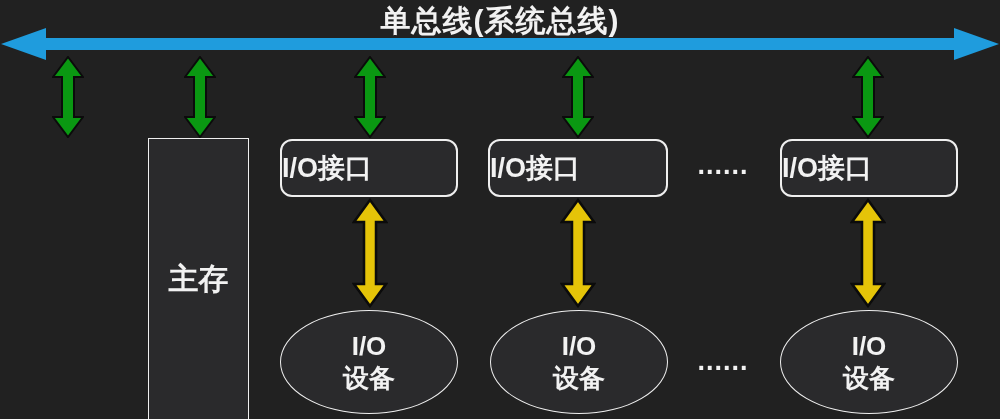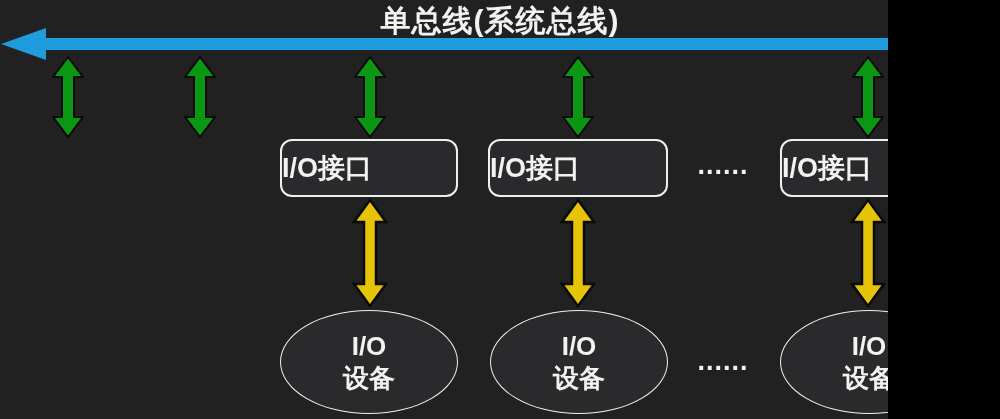--- a/index.html
+++ b/index.html
@@ -2,21 +2,21 @@
 <html style="--background: #212121; --bus-blue: #1f9cdd; --arrow-green: #0a9812; --arrow-yellow: #e5c408; --node-border: #efefef; --node-fill: #2a2a2c; --text: #f2f2f2;"><head>
 <meta charset="utf-8">
 <style>
   html, body {
     margin: 0;
     padding: 0;
     background: #000;
   }
   .canvas {
     position: relative;
-    width: 888px;
+    width: 1000px;
     height: 419px;
     overflow: hidden;
     background: var(--background, #212121);
     font-family: "Liberation Sans", "DejaVu Sans", sans-serif;
     color: var(--text, #f2f2f2);
   }
   .title {
     position: absolute;
     left: 0;
     top: 1px;
@@ -106,20 +106,23 @@
   <svg class="v-arrow" style="left:354px; top:56px;" width="32" height="82" viewBox="0 0 32 82">
     <path d="M16,1 L31,21 L22,21 L22,61 L31,61 L16,81 L1,61 L10,61 L10,21 L1,21 Z" style="fill: var(--arrow-green, #0a9812); stroke: #0b0b0b; stroke-width: 2;"></path>
   </svg>
   <svg class="v-arrow" style="left:562px; top:56px;" width="32" height="82" viewBox="0 0 32 82">
     <path d="M16,1 L31,21 L22,21 L22,61 L31,61 L16,81 L1,61 L10,61 L10,21 L1,21 Z" style="fill: var(--arrow-green, #0a9812); stroke: #0b0b0b; stroke-width: 2;"></path>
   </svg>
   <svg class="v-arrow" style="left:852px; top:56px;" width="32" height="82" viewBox="0 0 32 82">
     <path d="M16,1 L31,21 L22,21 L22,61 L31,61 L16,81 L1,61 L10,61 L10,21 L1,21 Z" style="fill: var(--arrow-green, #0a9812); stroke: #0b0b0b; stroke-width: 2;"></path>
   </svg>
 
+  <div class="node-rect" style="left:148px; top:138px; width:101px; height:281px;">
+    <span>主存</span>
+  </div>
 
   <div class="io-box" style="left:280px; top:139px; width:178px; height:58px;">
     <span>I/O接口</span>
   </div>
   <div class="io-box" style="left:488px; top:139px; width:180px; height:58px;">
     <span>I/O接口</span>
   </div>
   <div class="io-box" style="left:780px; top:139px; width:178px; height:58px;">
     <span>I/O接口</span>
   </div>

